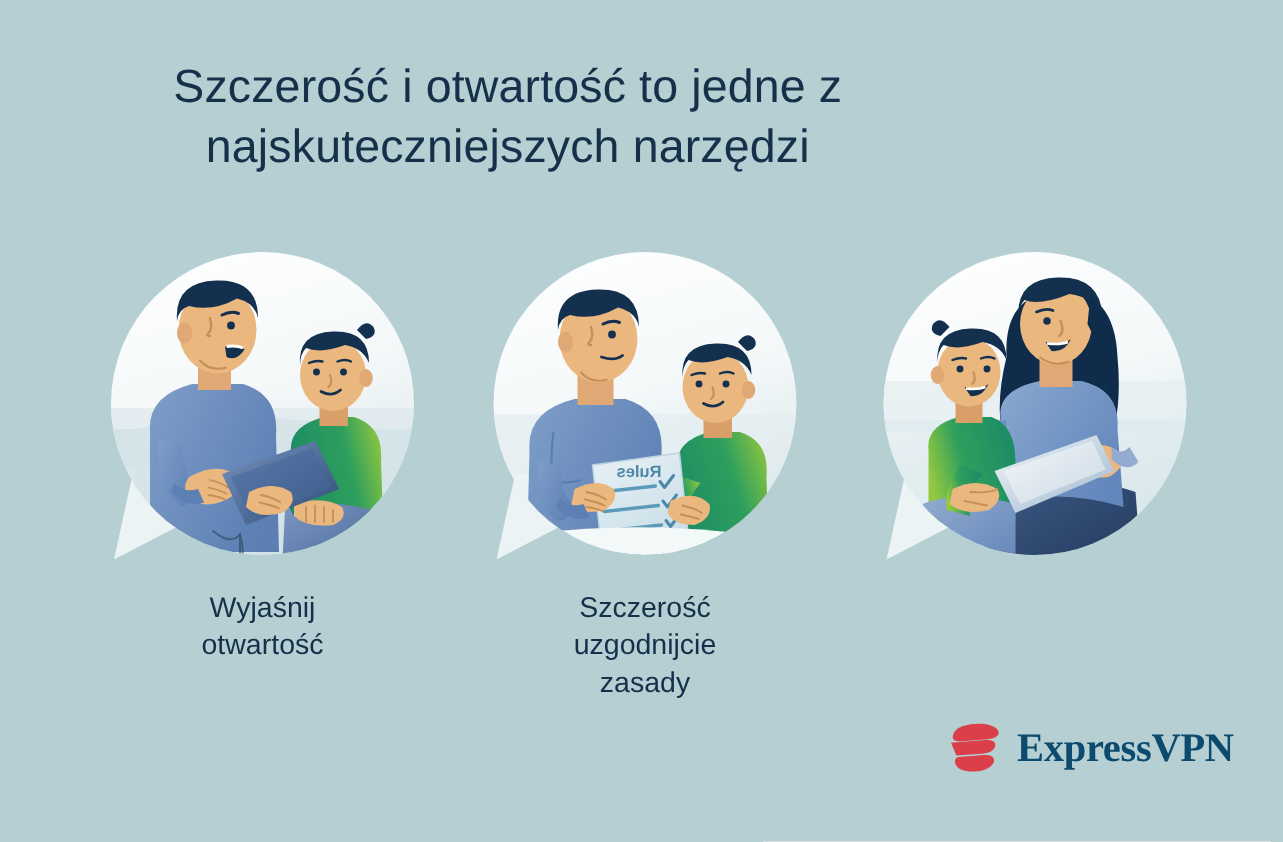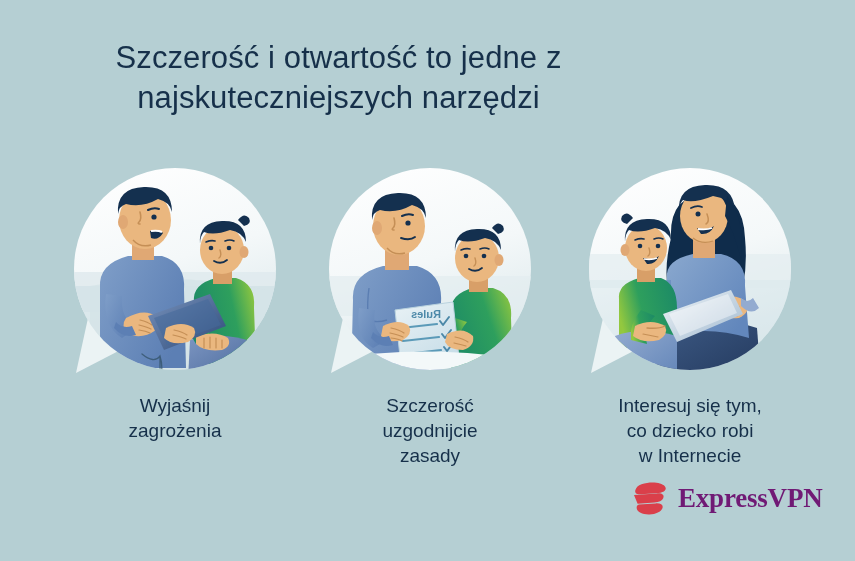--- a/index.html
+++ b/index.html
@@ -69,21 +69,21 @@
   #logo {
     position: absolute;
     left: 631px;
     top: 481px;
     display: flex;
     align-items: center;
     gap: 9px;
   }
   #logo-mark { display: block; }
   #logo-text {
-    color: #701a75;
+    color: #0c4a6e;
     font-family: "Liberation Serif", serif;
     font-size: 27px;
     font-weight: 700;
     letter-spacing: -0.2px;
     line-height: 1;
   }
 </style>
 </head>
 <body>
 
@@ -195,21 +195,21 @@
           <path d="M84 150 L138 131 L151 157 L97 177 Z" fill="#46699b" opacity="0.55"></path>
 
           <path d="M96 160 Q112 152 124 160 Q128 168 118 174 Q102 178 94 170 Z" fill="#eab77f"></path>
           <path d="M104 162 q9 2 13 5 M103 167 q9 2 13 4" stroke="#c58f56" stroke-width="1.2" fill="none" stroke-linecap="round"></path>
 
           <path d="M72 186 q12 10 18 2 q3 10 1 18 M90 188 v16" stroke="#2b4a5a" stroke-width="1.3" fill="none" opacity="0.65" stroke-linecap="round"></path>
         </g>
       </svg>
     </div>
     <div class="caption">Wyjaśnij
-zagrożenia</div>
+otwartość</div>
   </div>
 
   <div class="panel" id="panel-2">
     <div class="circle-wrap">
       <svg class="circle-art" viewBox="0 0 210 212">
         <defs>
           <clipPath id="clip2">
               <circle cx="105" cy="101" r="101"></circle>
             </clipPath>
           <linearGradient id="bg2" x1="0" y1="0" x2="0.3" y2="1">
@@ -399,23 +399,20 @@
           <path d="M58 166 q10 2 15 3" stroke="#c58f56" stroke-width="1.2" fill="none" stroke-linecap="round"></path>
         </g>
 
         <g clip-path="url(#clip3)">
 
           <path d="M78 146 L146 122 L158 146 L92 174 Z" fill="url(#tb3)"></path>
           <path d="M84 146 L143 126 L152 145 L95 168 Z" fill="#ffffff" opacity="0.42"></path>
         </g>
       </svg>
     </div>
-    <div class="caption">Interesuj się tym,
-co dziecko robi
-w Internecie</div>
   </div>
 
   <div id="logo">
     <svg id="logo-mark" width="38" height="34" viewBox="0 0 38 34">
       <path d="M10.5 3.2 C20 0.2 30.5 1.4 33.8 5.2 C36.4 8.2 33.6 11.4 27.6 11.9
                L10.4 13.2 C5.6 13.6 3.4 12.2 4.4 9.0 C5.2 6.3 7.2 4.2 10.5 3.2 Z" fill="#da3f4a"></path>
       <path d="M3.0 14.1 L26.0 12.4 C31.2 12.0 33.6 14.2 32.2 17.2
                C31.0 19.8 28.0 21.2 23.4 21.5 L6.6 22.7 L3.0 14.1 Z" fill="#da3f4a"></path>
       <path d="M8.0 23.6 L24.6 22.4 C30.0 22.0 32.6 24.0 31.4 27.2
                C30.0 30.8 25.0 33.2 18.4 33.4 C11.6 33.6 6.6 31.4 5.8 27.8

